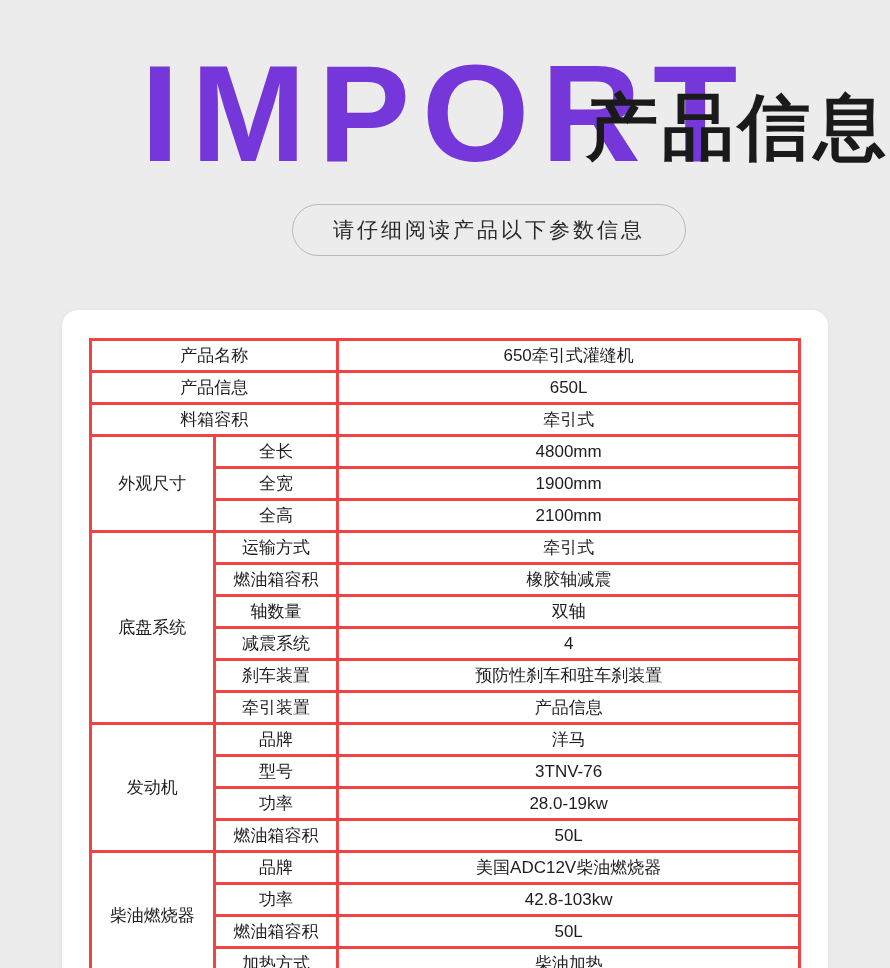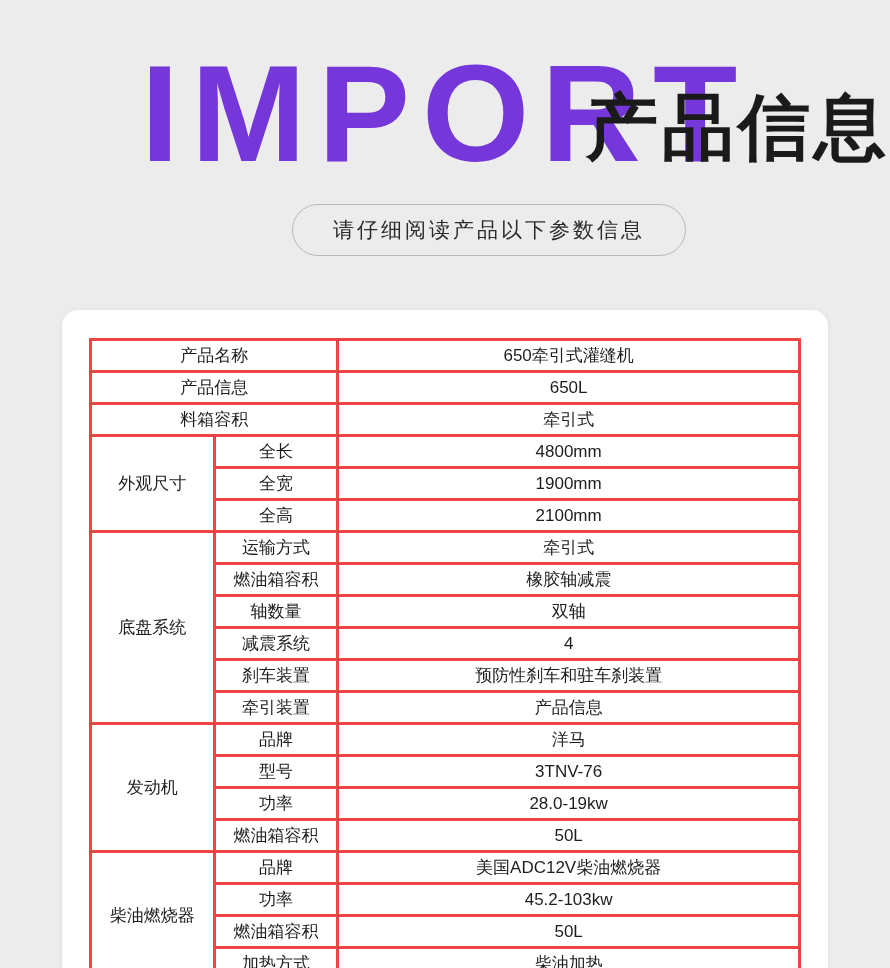--- a/index.html
+++ b/index.html
@@ -182,21 +182,21 @@
           <td class="lbl">燃油箱容积</td>
           <td class="val">50L</td>
         </tr>
         <tr>
           <td class="grp" rowspan="4">柴油燃烧器</td>
           <td class="lbl">品牌</td>
           <td class="val">美国ADC12V柴油燃烧器</td>
         </tr>
         <tr>
           <td class="lbl">功率</td>
-          <td class="val">45.2-103kw</td>
+          <td class="val">42.8-103kw</td>
         </tr>
         <tr>
           <td class="lbl">燃油箱容积</td>
           <td class="val">50L</td>
         </tr>
         <tr>
           <td class="lbl">加热方式</td>
           <td class="val">柴油加热</td>
         </tr>
       </tbody>

